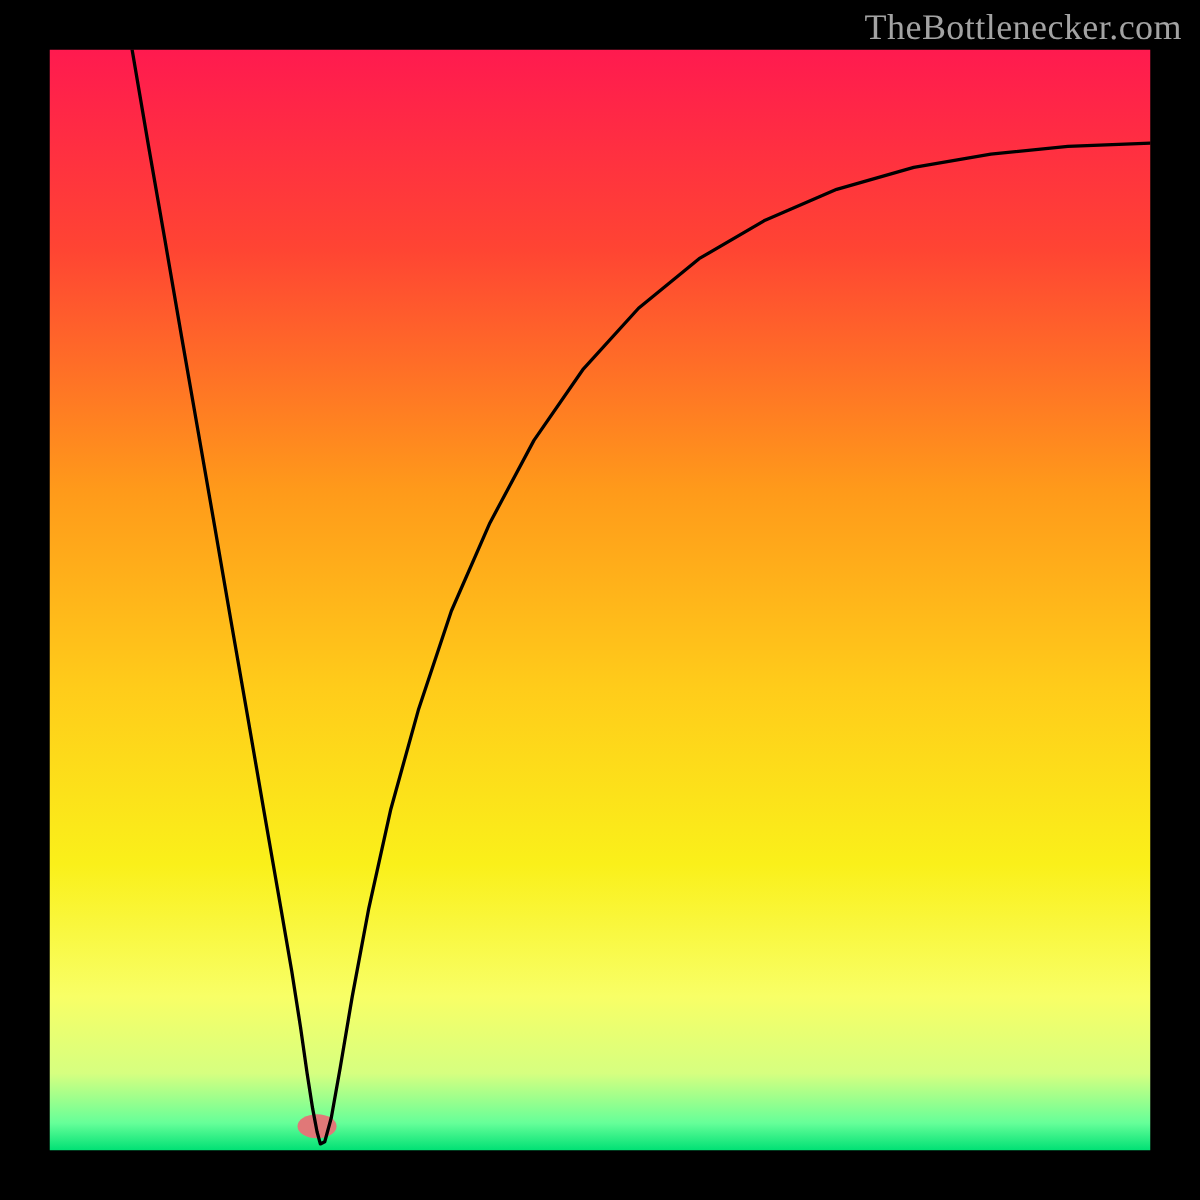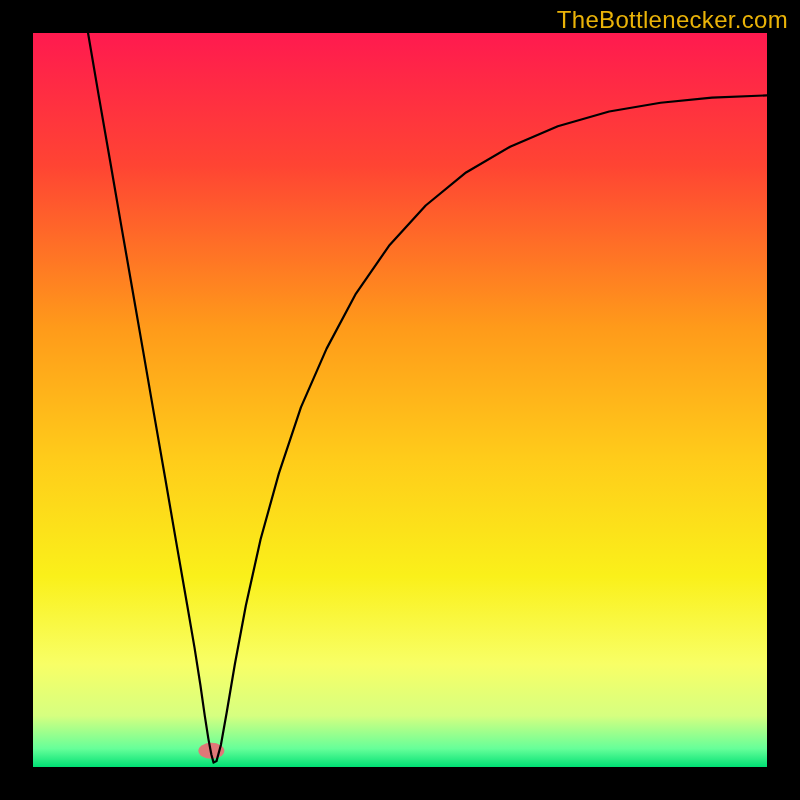--- a/index.html
+++ b/index.html
@@ -22,25 +22,26 @@
     top: 33px;
     left: 33px;
     width: 734px;
     height: 734px;
   }
   .plot svg { display: block; }
   .watermark {
     position: absolute;
     top: 6px;
     right: 12px;
-    color: #eab308;
+    color: #a3a3a3;
     font-size: 24px;
     letter-spacing: 0.3px;
     font-weight: 400;
     user-select: none;
+    font-family: Liberation Serif, serif;
   }
 </style>
 </head>
 <body>
 
 <div class="frame">
   <div class="plot">
     <svg id="plot-svg" width="734" height="734" viewBox="0 0 734 734">
       <defs>
         <linearGradient id="bg-grad" x1="0" y1="0" x2="0" y2="1">

